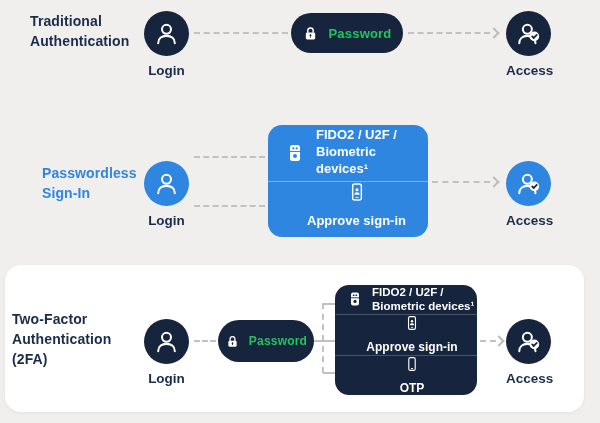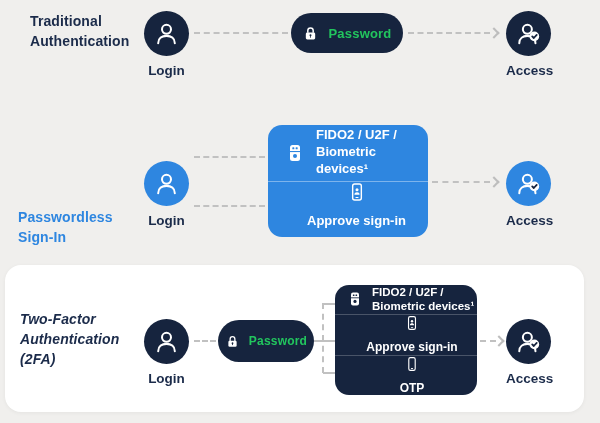--- a/index.html
+++ b/index.html
@@ -164,21 +164,21 @@
 
   <div class="node navy" style="left:506px; top:11px;">
     <span>
         <svg width="27" height="27" viewBox="0 0 24 24">
           <use href="#icon-person-check"></use>
         </svg>
       </span>
   </div>
   <div class="node-label" style="left:506px; top:63px;">Access</div>
 
-  <div class="row-title blue" style="left:18px; top:164px;margin-top:44px;">
+  <div class="row-title blue" style="left:42px; top:164px;">
     <div>Passwordless</div>
     <div>Sign-In</div>
   </div>
 
   <div class="node blue" style="left:144px; top:161px;">
     <span>
         <svg width="27" height="27" viewBox="0 0 24 24">
           <use href="#icon-person"></use>
         </svg>
       </span>
@@ -217,21 +217,21 @@
     <span>
         <svg width="27" height="27" viewBox="0 0 24 24">
           <use href="#icon-person-check"></use>
         </svg>
       </span>
   </div>
   <div class="node-label" style="left:506px; top:213px;">Access</div>
 
   <div class="card"></div>
 
-  <div class="row-title" style="left:20px; top:310px;font-style:italic;">
+  <div class="row-title" style="left:12px; top:310px;">
     <div>Two-Factor</div>
     <div>Authentication</div>
     <div>(2FA)</div>
   </div>
 
   <div class="node navy" style="left:144px; top:319px;">
     <span>
         <svg width="27" height="27" viewBox="0 0 24 24">
           <use href="#icon-person"></use>
         </svg>

